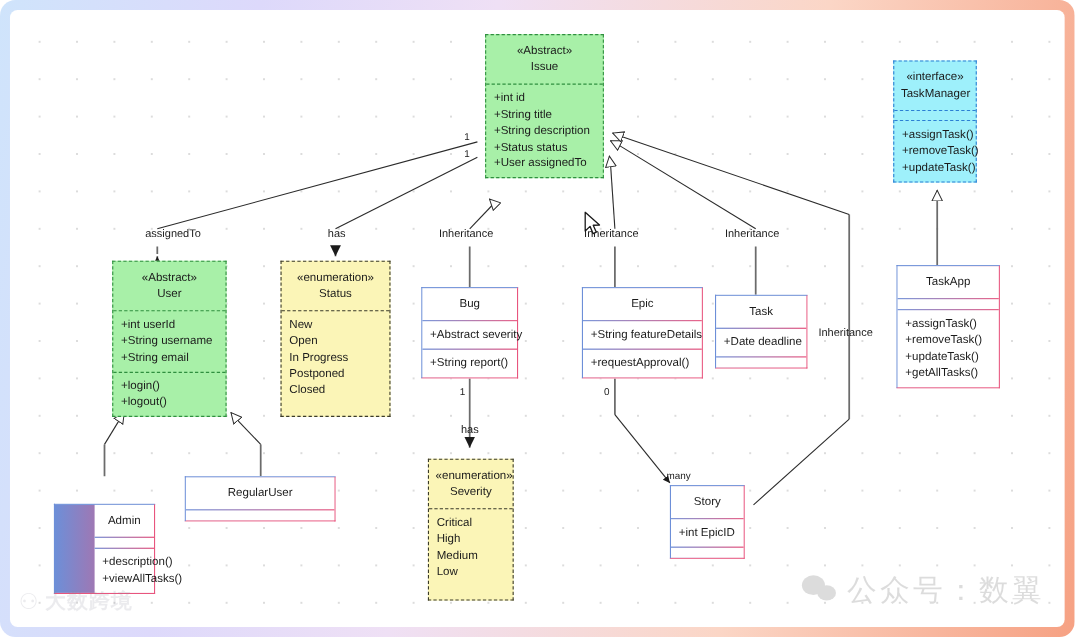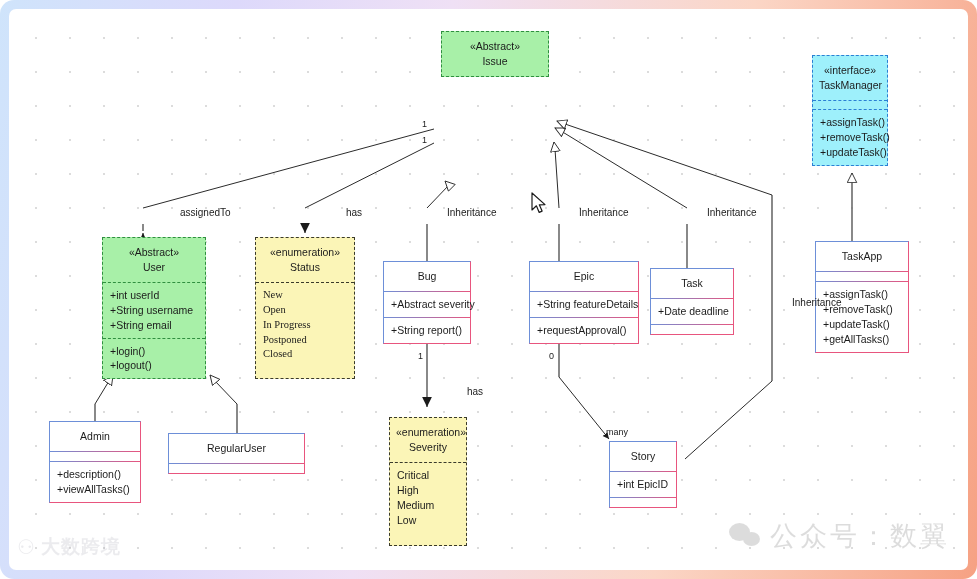--- a/index.html
+++ b/index.html
@@ -101,21 +101,20 @@
     border-top: 1px solid transparent;
     border-image: linear-gradient(90deg, #6d8fd8 0%, #e8557e 100%) 1;
   }
 
   
   .elabel {
     position: absolute;
     font-size: 10px;
     color: #1b1b1b;
     white-space: nowrap;
-    margin-left: 48px;
   }
   .mlabel {
     position: absolute;
     font-size: 9px;
     color: #1b1b1b;
     white-space: nowrap;
   }
 
   
   #wm-right {
@@ -255,20 +254,27 @@
         <line x1="763" y1="295" x2="763" y2="372" stroke="#6b6b6b" stroke-width="1.6"></line>
         <line x1="763" y1="372" x2="676" y2="450" stroke="#2b2b2b" stroke-width="1"></line>
       </g>
     </svg>
 
     <div class="uml style-green" style="left:432px; top:22px; width:108px;">
       <div class="sec title">
         <span class="stereo">«Abstract»</span>
         <span class="cname">Issue</span>
       </div>
+      <div class="sec">
+        <div class="row">+int id</div>
+        <div class="row">+String title</div>
+        <div class="row">+String description</div>
+        <div class="row">+Status status</div>
+        <div class="row">+User assignedTo</div>
+      </div>
     </div>
 
     <div class="uml style-cyan" style="left:803px; top:46px; width:76px;">
       <div class="sec title">
         <span class="stereo">«interface»</span>
         <span class="cname">TaskManager</span>
       </div>
       <div class="sec" style="height:9px;padding:2px 7px;"></div>
       <div class="sec">
         <div class="row">+assignTask()</div>
@@ -291,21 +297,21 @@
         <div class="row">+login()</div>
         <div class="row">+logout()</div>
       </div>
     </div>
 
     <div class="uml style-yellow" style="left:246px; top:228px; width:100px;">
       <div class="sec title">
         <span class="stereo">«enumeration»</span>
         <span class="cname">Status</span>
       </div>
-      <div class="sec" style="padding-bottom:16px;font-family:Liberation Serif, serif;">
+      <div class="sec" style="padding-bottom:16px;">
         <div class="row">New</div>
         <div class="row">Open</div>
         <div class="row">In Progress</div>
         <div class="row">Postponed</div>
         <div class="row">Closed</div>
       </div>
     </div>
 
     <div class="uml style-plain" style="left:374px; top:252px; width:88px;">
       <div class="sec title">
@@ -347,21 +353,21 @@
       </div>
       <div class="sec" style="height:10px;padding:2px 7px;"></div>
       <div class="sec">
         <div class="row">+assignTask()</div>
         <div class="row">+removeTask()</div>
         <div class="row">+updateTask()</div>
         <div class="row">+getAllTasks()</div>
       </div>
     </div>
 
-    <div class="uml style-plain" style="left:40px; top:412px; width:92px;">
+    <div class="uml style-plain" style="left:40px; top:449px; width:92px;padding-left:36px;">
       <div class="sec title">
         <span class="cname">Admin</span>
       </div>
       <div class="sec" style="height:10px;padding:2px 7px;"></div>
       <div class="sec">
         <div class="row">+description()</div>
         <div class="row">+viewAllTasks()</div>
       </div>
     </div>
 

